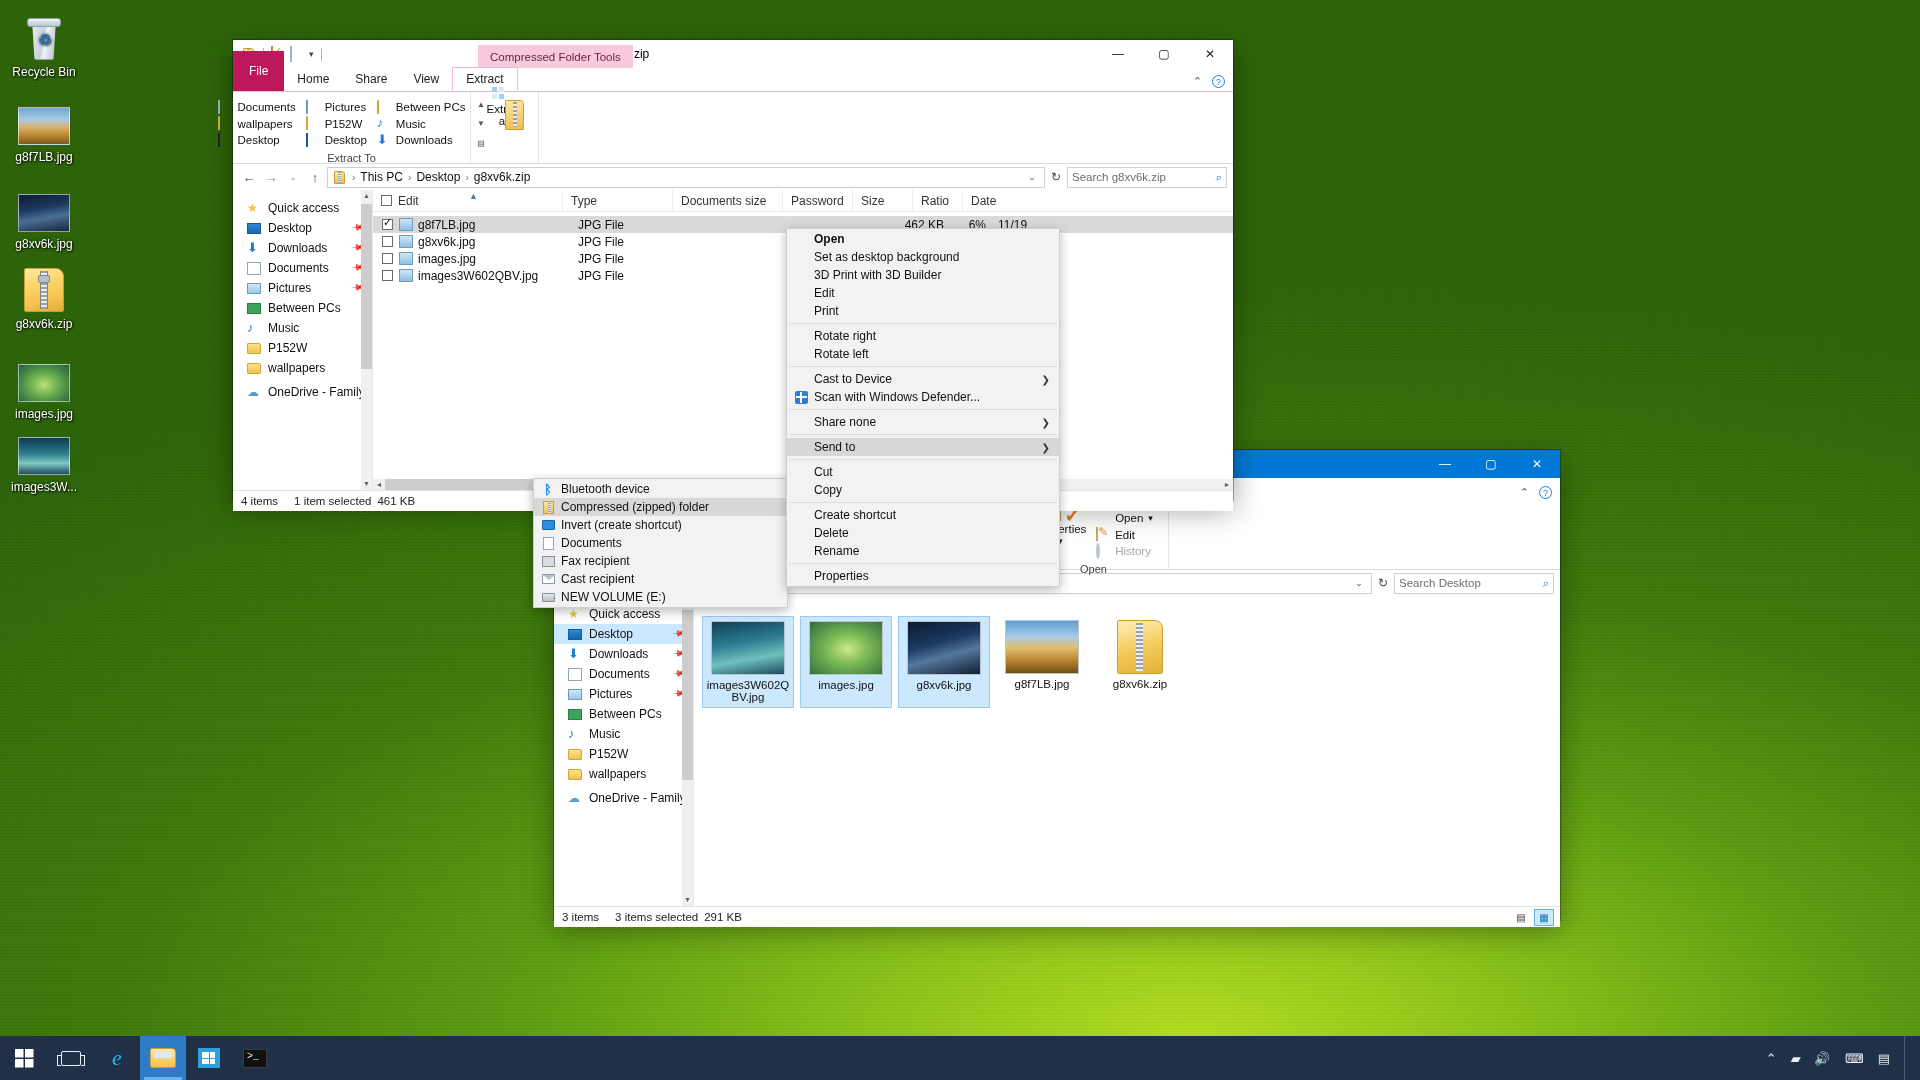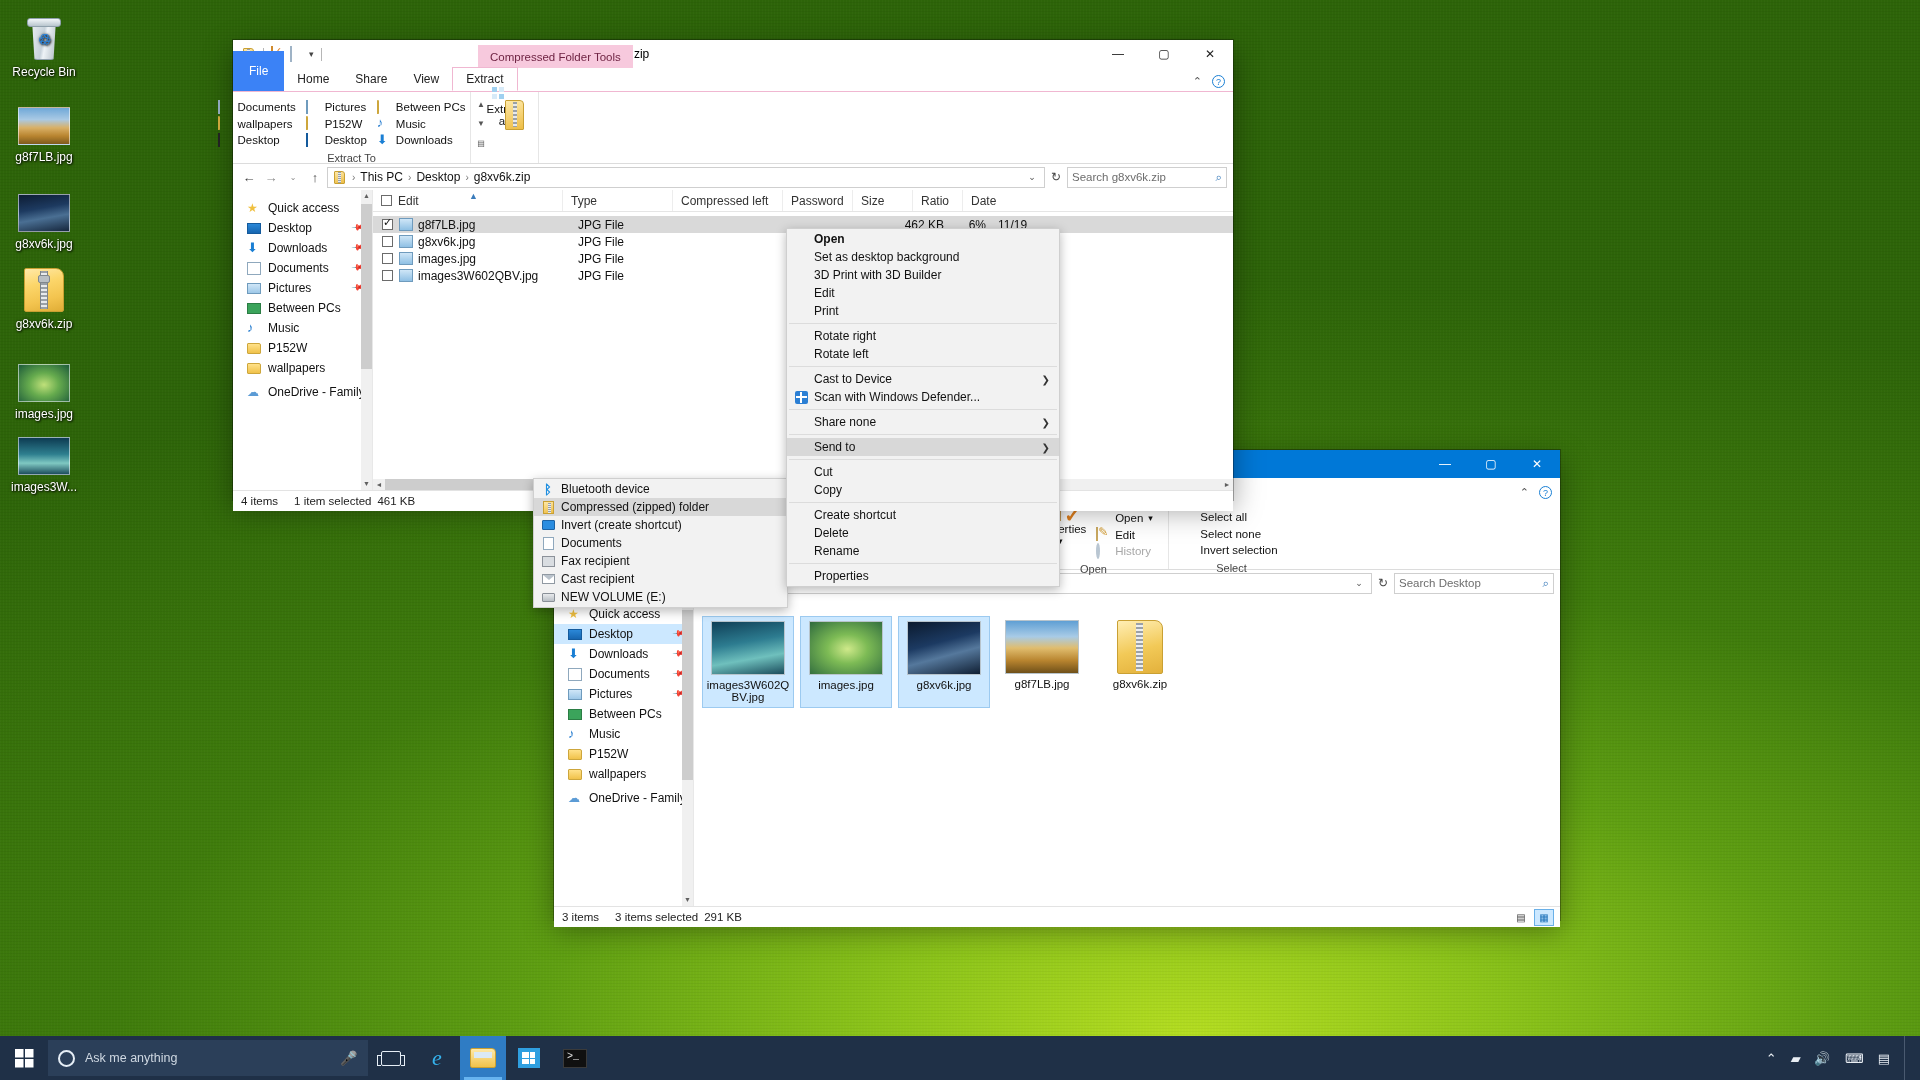--- a/index.html
+++ b/index.html
@@ -104,21 +104,21 @@
   .wbtn { width:46px; height:100%; display:flex; align-items:center; justify-content:center; font-size:12px; color:#222; }
   .wbtn.onblue { color:#fff; }
 
   
   .tabstrip { height:24px; display:flex; align-items:flex-end; background:#fff; position:relative; }
   .ctxhdr {
     position:absolute; top:-23px; height:23px; display:flex; align-items:center; justify-content:center;
     background:#f7c9dd; color:#6f2343; font-size:11.5px; padding:0 12px;
   }
   .tab { height:24px; padding:0 13px; display:flex; align-items:center; font-size:12px; color:#222; }
-  .tab.file { background:#3b82f6; color:#fff; height:40px; padding:16px 16px; }
+  .tab.file { background:#be185d; color:#fff; height:40px; padding:16px 16px; }
   .tab.active-ctx { background:#fff; border:1px solid #f0b7d1; border-bottom-color:#fff; }
   .ribbon-help { position:absolute; right:8px; bottom:3px; display:flex; gap:10px; align-items:center; color:#555; font-size:11px; }
 
   
   .ribbon { background:#fff; border-bottom:1px solid #dcdcdc; display:flex; position:relative; }
   .rgroup { display:flex; flex-direction:column; align-items:center; border-right:1px solid #e6e6e6; padding:4px 6px 0; }
   .rgroup .glabel { font-size:11px; color:#444; margin-top:auto; padding:3px 0 2px; }
   .rgrid { display:flex; gap:2px; }
   .rcol { display:flex; flex-direction:column; }
   .ritem { display:flex; align-items:center; gap:5px; font-size:11.5px; color:#111; padding:1px 6px 1px 2px; height:16.5px; white-space:nowrap; }
@@ -421,37 +421,20 @@
             </div>
             <div class="ritem" style="color:#a8a8a8;">
               <span class="i"><span class="ic-hist"></span></span>
               <span>History</span>
             </div>
           </div>
         </div>
         <div class="glabel">Open</div>
       </div>
 
-      <div class="rgroup" style="width:125px; border-right:none;">
-        <div class="rcol" style="padding-top:3px;">
-          <div class="ritem">
-            <span class="i"><span class="ic-selall"></span></span>
-            <span>Select all</span>
-          </div>
-          <div class="ritem">
-            <span class="i"><span class="ic-selnone"></span></span>
-            <span>Select none</span>
-          </div>
-          <div class="ritem">
-            <span class="i"><span class="ic-selinv"></span></span>
-            <span>Invert selection</span>
-          </div>
-        </div>
-        <div class="glabel">Select</div>
-      </div>
     </div>
 
     <div class="addrbar">
       <div class="navbtn on">←</div>
       <div class="navbtn">→</div>
       <div class="navbtn" style="font-size:8px;">⌄</div>
       <div class="navbtn on">↑</div>
       <div class="addrbox">
         <span style="flex:1"></span>
         <span class="addr-drop">⌄</span>
@@ -746,21 +729,21 @@
         <div class="colhdr">
           <div class="c" style="width:190px; position:relative;">
             <span class="cbox" style="margin:0 6px 0 0;"></span>
             <span>Edit</span>
             <span class="sortcaret" style="left:96px; top:1px;">▲</span>
           </div>
           <div class="c" style="width:110px;">
             <span>Type</span>
           </div>
           <div class="c" style="width:110px; overflow:hidden;">
-            <span>Compressed left</span>
+            <span>Documents size</span>
           </div>
           <div class="c" style="width:70px;">
             <span>Password</span>
           </div>
           <div class="c" style="width:60px;">
             <span>Size</span>
           </div>
           <div class="c" style="width:50px;">
             <span>Ratio</span>
           </div>
@@ -956,25 +939,20 @@
     <div class="mi">
       <span class="micon"></span>
       <span class="mlabel">Properties</span>
     </div>
   </div>
 
   <div id="taskbar">
     <div id="startbtn">
       <span class="winlogo"></span>
     </div>
-    <div id="cortana">
-      <span class="ring"></span>
-      <span class="ctext">Ask me anything</span>
-      <span class="mic">🎤</span>
-    </div>
     <div class="tbtn">
       <span class="tb-taskview"></span>
     </div>
     <div class="tbtn">
       <span class="tb-edge">e</span>
     </div>
     <div class="tbtn active">
       <span class="tb-explorer"></span>
     </div>
     <div class="tbtn">

